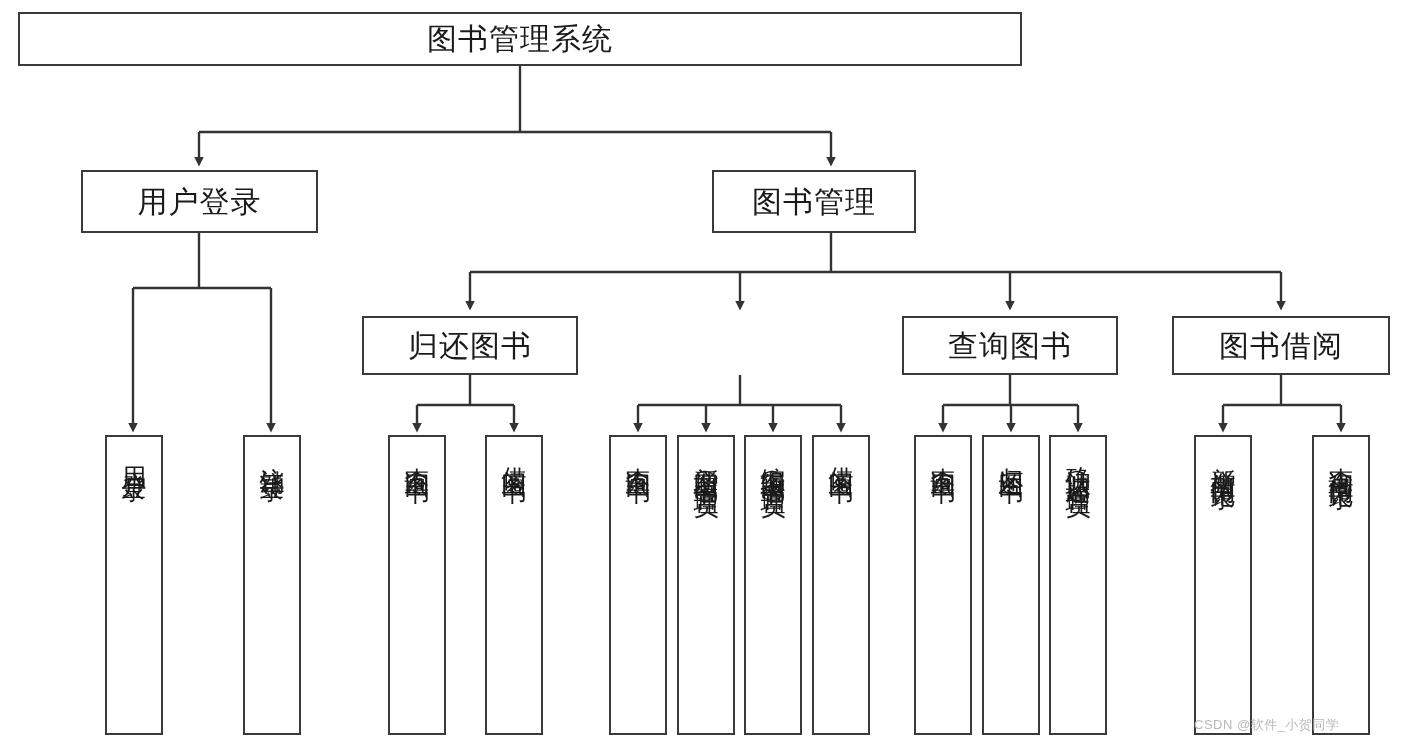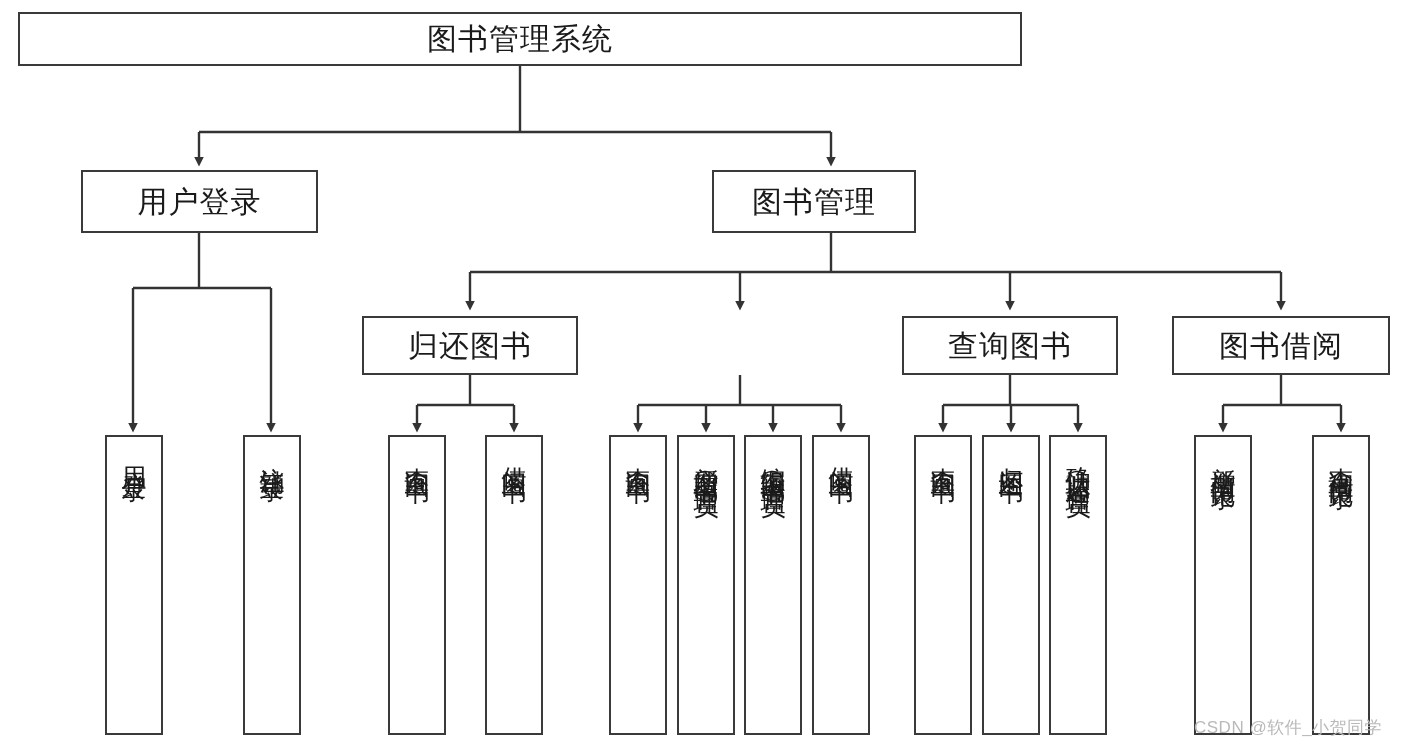--- a/index.html
+++ b/index.html
@@ -51,21 +51,21 @@
   }
   .node.v .node-label {
     writing-mode: vertical-rl;
     text-orientation: upright;
     font-size: 25px;
     line-height: 1;
     letter-spacing: 4px;
   }
   .watermark {
     position: absolute;
-    font-size: 17px;
+    font-size: 13px;
     color: #b9b9b9;
     letter-spacing: 0.5px;
     white-space: pre;
   }
 </style>
 </head>
 <body>
 
 <div id="canvas">
 

